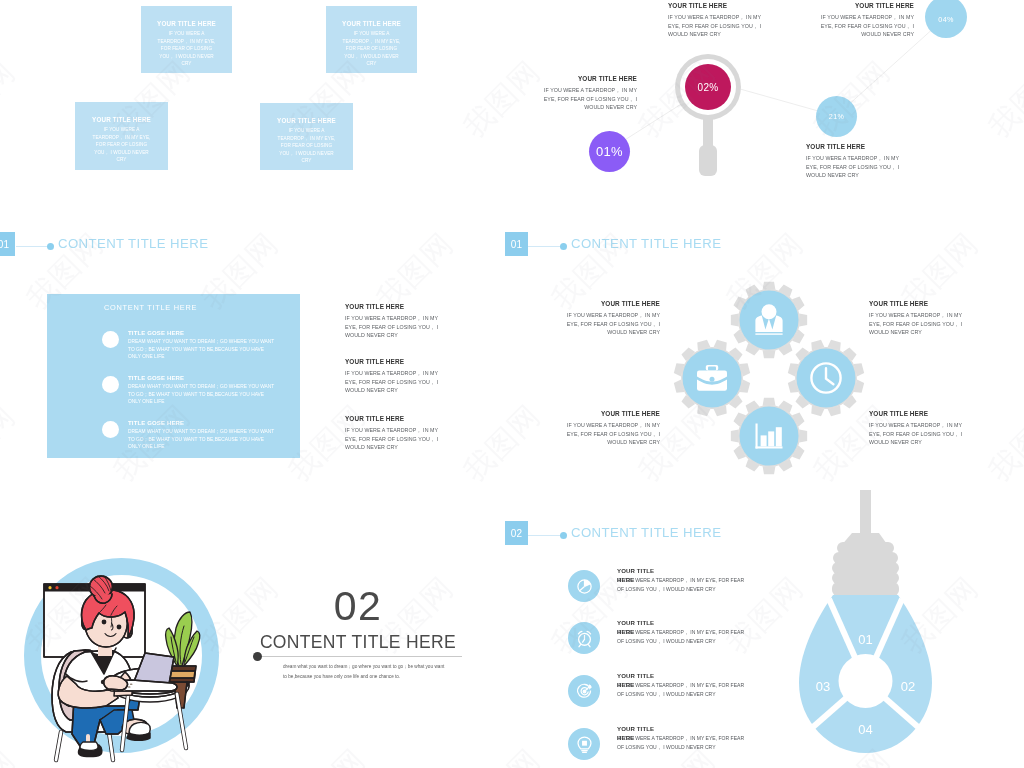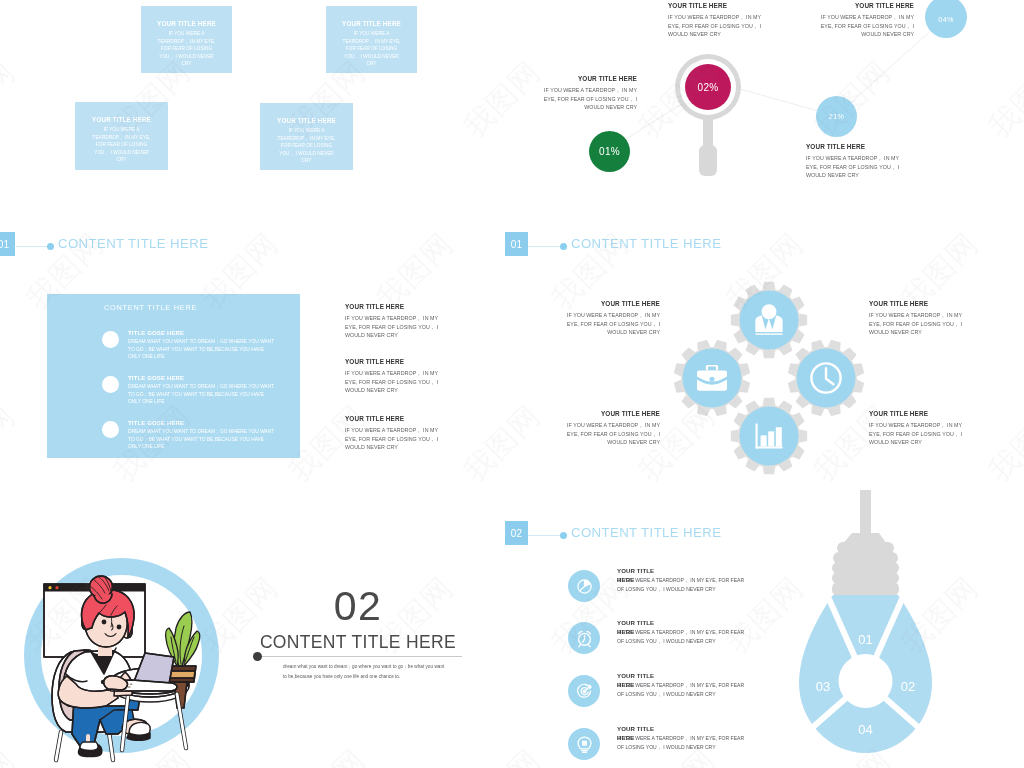--- a/index.html
+++ b/index.html
@@ -470,21 +470,21 @@
       </g>
     </svg>
 
     <div style="position:absolute;left:191px;top:116px;width:10px;height:40px;background:#d8d8d8;border-radius:1px"></div>
     <div style="position:absolute;left:187px;top:145px;width:18px;height:31px;background:#d8d8d8;border-radius:6px"></div>
     <div style="position:absolute;left:163px;top:54px;width:66px;height:66px;border-radius:50%;background:#d8d8d8"></div>
     <div style="position:absolute;left:168px;top:59px;width:56px;height:56px;border-radius:50%;background:#ffffff"></div>
     <div style="position:absolute;left:173px;top:64px;width:46px;height:46px;border-radius:50%;background:#be185d;color:#fff;font-size:10px;display:flex;align-items:center;justify-content:center;letter-spacing:.3px">02%</div>
 
     <div class="ncirc" style="position:absolute;left:77px;top:131px;width:41px;height:41px">
-      <div style="width:100%;height:100%;border-radius:50%;background:#15803d;color:#fff;font-size:10px;display:flex;align-items:center;justify-content:center;letter-spacing:.3px">01%</div>
+      <div style="width:100%;height:100%;border-radius:50%;background:#8b5cf6;color:#fff;font-size:13px;display:flex;align-items:center;justify-content:center;letter-spacing:.3px">01%</div>
     </div>
     <div class="ncirc" style="position:absolute;left:304px;top:96px;width:41px;height:41px">
       <div style="width:100%;height:100%;border-radius:50%;background:#9fd6ef;color:#fff;font-size:7.2px;display:flex;align-items:center;justify-content:center;letter-spacing:.3px">21%</div>
     </div>
     <div class="ncirc" style="position:absolute;left:413px;top:-4px;width:42px;height:42px">
       <div style="width:100%;height:100%;border-radius:50%;background:#9fd6ef;color:#fff;font-size:7.2px;display:flex;align-items:center;justify-content:center;letter-spacing:.3px;padding-top:4px;box-sizing:border-box">04%</div>
     </div>
 
     <div style="position:absolute;left:27px;top:75px;width:98px;text-align:right">
       <div class="tt">YOUR TITLE HERE</div>

